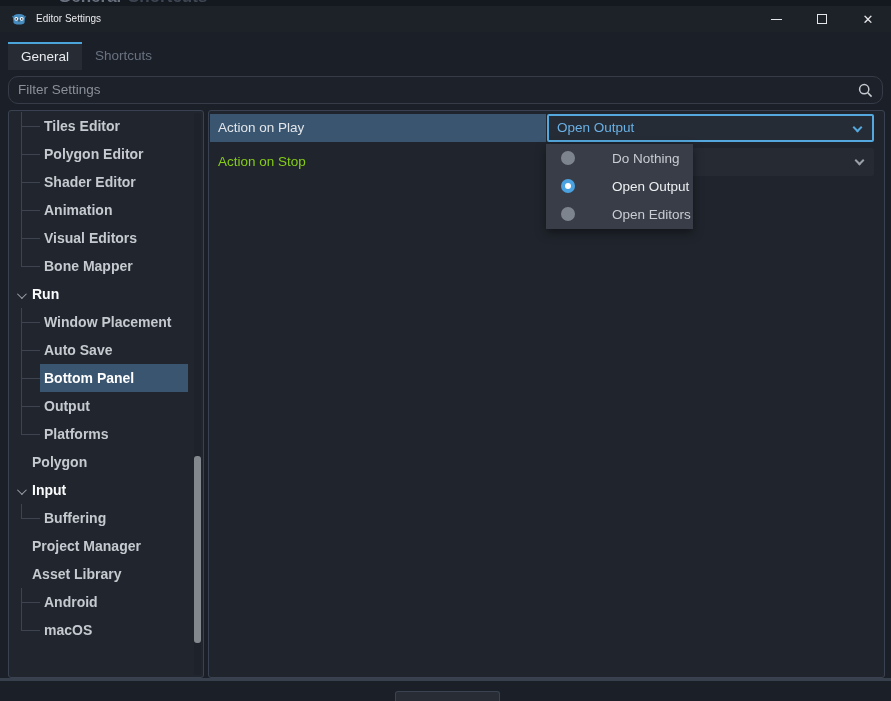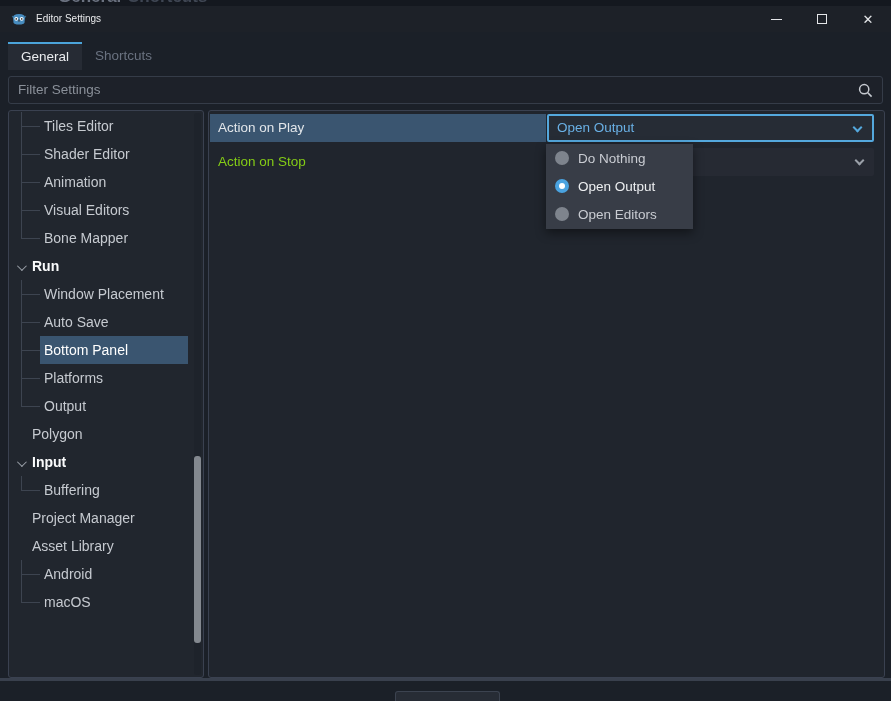--- a/index.html
+++ b/index.html
@@ -22,28 +22,28 @@
   .win-btn { width:46px; height:26px; display:flex; align-items:center; justify-content:center; cursor:pointer; }
   .glyph-min { width:11px; height:1px; background:#e4e6e9; display:block; }
   .glyph-max { width:10px; height:10px; border:1.5px solid #e4e6e9; display:block; }
   .glyph-close { color:#e4e6e9; font-size:13px; line-height:1; }
   
   .tabs { position:absolute; top:42px; left:8px; height:28px; display:flex; }
   .tab { padding:0 13px; line-height:28px; font-size:13.5px; color:#6a7280; cursor:pointer; }
   .tab.active { background:#262b34; color:#e9ebee; border-top:2px solid #4ba4da; line-height:25px; }
   
   .filterbar { position:absolute; top:76px; left:8px; width:875px; height:28px;
-    background:#1d2129; border:1px solid #353c48; border-radius:3px; }
+    background:#1d2129; border:1px solid #353c48; border-radius:10px; }
   .filter-placeholder { position:absolute; left:9px; top:0; line-height:26px; font-size:13.5px; color:#8a9099; }
   .search-icon { position:absolute; right:9px; top:6px; width:15px; height:15px; }
   
   .tree-panel { position:absolute; top:110px; left:8px; width:196px; height:568px;
     background:#21262e; border:1px solid #3a4150; border-radius:3px; overflow:hidden; }
   .tree { position:absolute; top:1px; left:0; right:0; }
-  .t-item { position:relative; height:28px; display:flex; align-items:center; font-size:14px; color:#c6cad0; cursor:pointer; }
+  .t-item { position:relative; height:28px; display:flex; align-items:center; font-size:14px; color:#c6cad0; cursor:pointer;font-weight:bold; }
   .t-item .lbl { position:relative; z-index:1; white-space:nowrap; }
   .t-item.section { font-weight:bold; color:#fafbfc;text-align:right; }
   .t-item.section .chev { margin:2px 8px 0 8px; width:7px; height:7px;
     border-right:1.8px solid #9aa0a8; border-bottom:1.8px solid #9aa0a8; transform:rotate(45deg) translateY(-2px); }
   .t-item.top { padding-left:23px; }
   .t-item.child { padding-left:35px; }
   .t-item.selected .lbl { color:#ffffff; }
   .t-item.selected::before { content:""; position:absolute; left:31px; right:15px; top:0; bottom:0; background:#3a5570; }
   .t-group { position:relative; }
   .gline { position:absolute; left:12px; top:0; height:calc(100% - 14px); width:1px; background:#3d4450; }
@@ -62,22 +62,22 @@
   .dropdown { position:absolute; inset:0; background:#262a33; border-radius:2px; cursor:pointer; }
   .dropdown .val { position:absolute; left:8px; top:0; line-height:24px; font-size:13.5px; color:#c6cad0; }
   .dropdown.focused { border:2px solid #54a8dd; background:#262c35; }
   .dropdown.focused .val { color:#69b0e5; }
   .dchev { position:absolute; right:11px; top:9px; width:7px; height:7px;
     border-right:2px solid #9aa0a8; border-bottom:2px solid #9aa0a8; transform:rotate(45deg); }
   .dropdown.focused .dchev { border-color:#54a8dd; top:8px; }
   
   .popup { position:absolute; left:546px; top:144px; width:147px; height:85px;
     background:#383d47; box-shadow:0 4px 10px rgba(0,0,0,.45); z-index:10; }
-  .pop-item { height:28px; display:flex; align-items:center; padding-left:9px;
-    font-size:13.5px; color:#c9ccd2; cursor:pointer; white-space:nowrap; }
+  .pop-item { height:28px; display:flex; align-items:center; padding-left:15px;
+    font-size:13.5px; color:#c9ccd2; cursor:pointer; white-space:nowrap;gap:28px; }
   .pop-item.sel { color:#edeff1; }
   .radio { width:14px; height:14px; border-radius:50%; background:#7e848d; margin-right:9px; flex:0 0 auto; }
   .pop-item.sel .radio { background:#4aa3e0; position:relative; }
   .pop-item.sel .radio::after { content:""; position:absolute; left:4px; top:4px; width:6px; height:6px;
     border-radius:50%; background:#ffffff; }
   
   .bottom-divider { position:absolute; top:678px; left:0; width:891px; height:3px; background:#39404d; }
   .partial-button { position:absolute; left:395px; top:691px; width:105px; height:10px;
     background:#272c35; border:1px solid #3c4350; border-bottom:none; border-radius:3px 3px 0 0; cursor:pointer; }
 </style>
@@ -131,20 +131,24 @@
   <div class="tree-panel">
     <div class="tree" id="tree">
         <div class="t-group">
           <div class="gline"></div>
           <div class="t-item child">
             <span class="tick"></span>
             <span class="lbl">Tiles Editor</span>
           </div>
           <div class="t-item child">
             <span class="tick"></span>
+            <span class="lbl">Polygon Editor</span>
+          </div>
+          <div class="t-item child">
+            <span class="tick"></span>
             <span class="lbl">Shader Editor</span>
           </div>
           <div class="t-item child">
             <span class="tick"></span>
             <span class="lbl">Animation</span>
           </div>
           <div class="t-item child">
             <span class="tick"></span>
             <span class="lbl">Visual Editors</span>
           </div>
@@ -166,25 +170,25 @@
           <div class="t-item child">
             <span class="tick"></span>
             <span class="lbl">Auto Save</span>
           </div>
           <div class="t-item child selected">
             <span class="tick"></span>
             <span class="lbl">Bottom Panel</span>
           </div>
           <div class="t-item child">
             <span class="tick"></span>
+            <span class="lbl">Output</span>
+          </div>
+          <div class="t-item child">
+            <span class="tick"></span>
             <span class="lbl">Platforms</span>
-          </div>
-          <div class="t-item child">
-            <span class="tick"></span>
-            <span class="lbl">Output</span>
           </div>
         </div>
         <div class="t-item top">
           <span class="lbl">Polygon</span>
         </div>
         <div class="t-item section">
           <span class="chev"></span>
           <span class="lbl">Input</span>
         </div>
         <div class="t-group">

